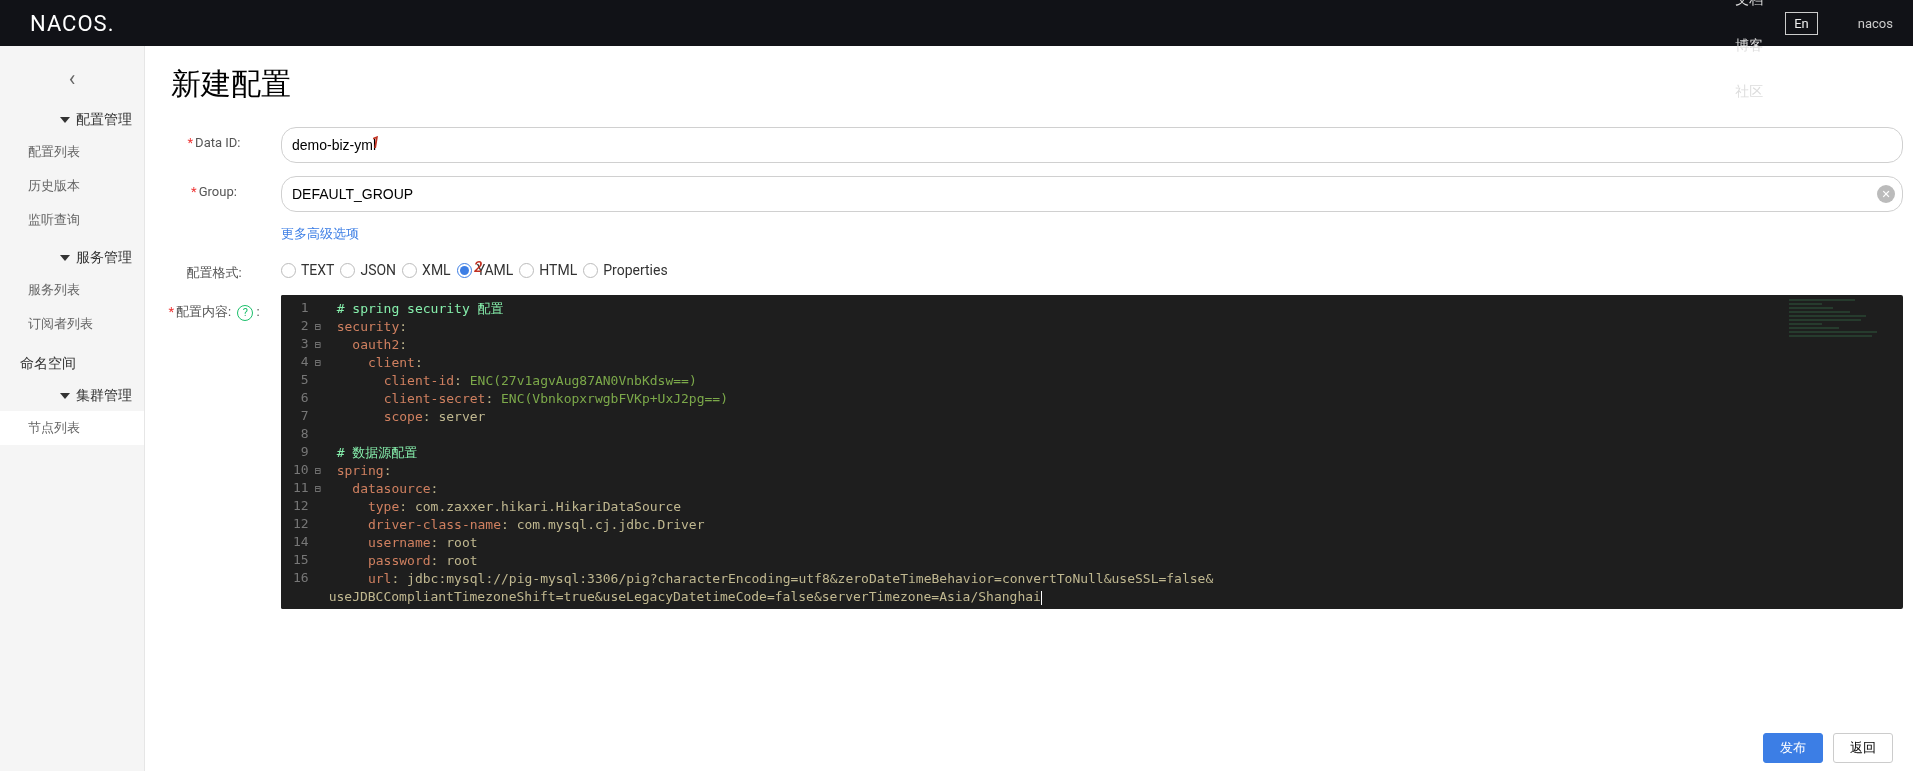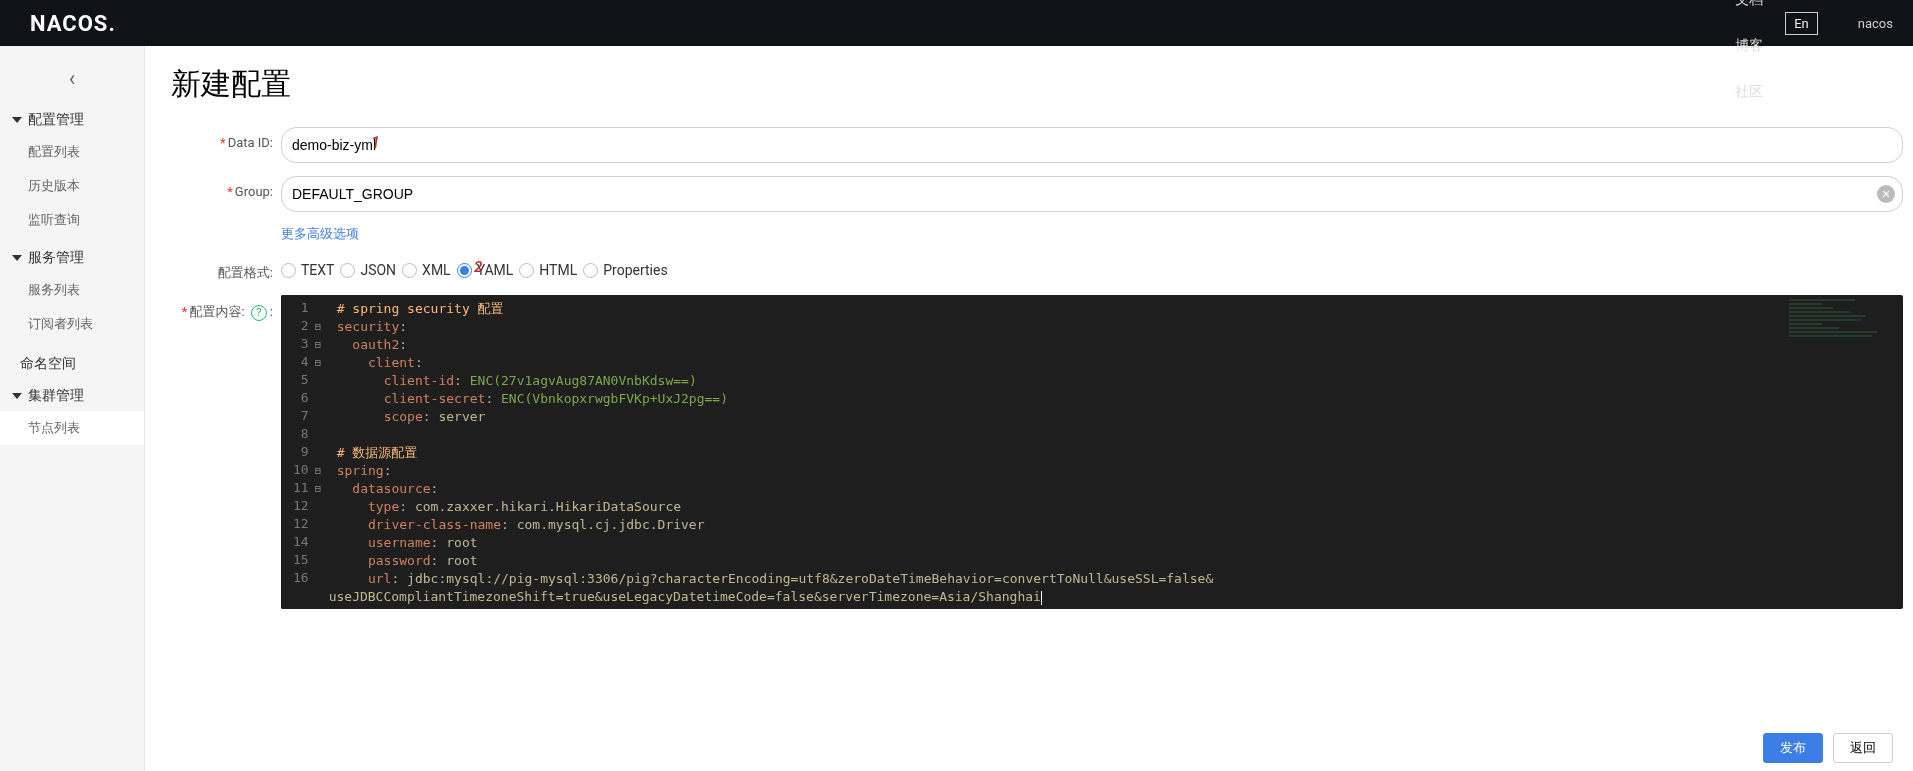--- a/index.html
+++ b/index.html
@@ -1,57 +1,57 @@
 <!DOCTYPE html>
 <html><head>
 <meta charset="utf-8">
 <style>
 * { box-sizing: border-box; margin: 0; padding: 0; }
 body { font-family: -apple-system, BlinkMacSystemFont, "Segoe UI", Roboto, "Helvetica Neue", Arial, sans-serif; font-size: 14px; color: #333; background: #fff; }
 .header { background: #111217; height: 46px; display: flex; align-items: center; padding: 0 20px 0 30px; color: #fff; }
-.logo { font-size: 22px; font-weight: 700; letter-spacing: 1px; color: #fff; }
+.logo { font-size: 22px; font-weight: 400; letter-spacing: 1px; color: #fff; }
 .header-spacer { flex: 1; }
 .header-nav { display: flex; align-items: center; gap: 28px; flex-direction: column; }
 .header-nav-item { color: #ddd; cursor: pointer; font-size: 14px; }
 .lang-btn { border: 1px solid #ccc; padding: 3px 8px; color: #eee; cursor: pointer; margin-left: 22px; font-size: 13px; }
 .user { color: #ccc; margin-left: 40px; font-size: 13px; }
 .page { display: flex; height: calc(100vh - 46px); }
 .sidebar { width: 145px; background: #f5f5f5; border-right: 1px solid #e6e6e6; padding-top: 16px; overflow-y: auto; }
 .back-btn { text-align: center; font-size: 22px; color: #666; cursor: pointer; padding: 4px 0 14px; }
 .menu-group { margin-bottom: 6px; }
-.menu-head { display: flex; align-items: center; padding: 6px 12px; cursor: pointer; color: #333; }
+.menu-head { display: flex; align-items: center; padding: 6px 12px; cursor: pointer; color: #333; margin-left: 48px; }
 .caret { display:inline-block; width:0; height:0; border-left:5px solid transparent; border-right:5px solid transparent; border-top:6px solid #333; margin-right:6px; }
 .menu-item { padding: 8px 12px 8px 28px; color: #666; cursor: pointer; font-size: 13px; }
 .menu-item.active { background: #fff; }
 .menu-single { padding: 8px 20px; color: #333; cursor: pointer; font-size: 14px; }
 .content { flex: 1; padding: 18px 10px 4px 10px; overflow: hidden; display: flex; flex-direction: column; }
 .page-title { font-size: 30px; font-weight: 400; margin-bottom: 22px; margin-left: 16px; color:#000;}
 .form-row { display: flex; align-items: flex-start; margin-bottom: 13px; }
-.label-col { width: 118px; text-align: right; flex-shrink: 0; padding-top: 8px; font-size: 13px; color: #555; }
+.label-col { width: 118px; text-align: center; flex-shrink: 0; padding-top: 8px; font-size: 13px; color: #555; }
 .req { color: #e33; margin-right: 2px; }
 .field-col { flex: 1; margin-left: 8px; position: relative; }
 .text-input { width: 100%; height: 36px; border: 1px solid #d0d0d0; border-radius: 15px; padding: 0 10px; font-size: 14px; outline: none; }
 .textarea { width: 100%; height: 38px; border: 1px solid #d0d0d0; border-radius: 3px; padding: 8px 10px; font-size: 14px; outline: none; resize: vertical; }
 .annot { position:absolute; top:6px; left:90px; color:#c03020; font-weight:500; font-size:16px; pointer-events:none; font-style:italic;}
 .annot2 { position:absolute; top:2px; left:193px; color:#c03020; font-weight:500; font-size:15px; pointer-events:none; font-style:italic;}
 .clear-badge { position: absolute; right: 8px; top: 50%; transform: translateY(-50%); width: 18px; height: 18px; border-radius: 50%; background: #bbb; color: #fff; display:flex;align-items:center;justify-content:center; font-size: 11px; cursor:pointer;}
 .more-link { color: #3c7ee5; font-size: 13px; cursor: pointer; }
 .radio-row { display: flex; align-items: center; gap: 6px; padding-top: 6px; }
 .radio { display: flex; align-items: center; gap: 5px; cursor: pointer; font-size: 14px; }
 .radio-dot { width: 15px; height: 15px; border: 1px solid #bbb; border-radius: 50%; display: inline-flex; align-items: center; justify-content: center; background:#fff;}
 .radio.sel .radio-dot { border-color: #3c7ee5; }
 .radio.sel .radio-dot::after { content:""; width:9px; height:9px; background:#3c7ee5; border-radius:50%; }
 .help-icon { display: inline-flex; width: 16px; height: 16px; border: 1.5px solid #1bbf6b; border-radius: 50%; color: #1bbf6b; font-size: 11px; align-items: center; justify-content: center; margin: 0 3px; }
 .editor { flex: 1; min-height: 180px; background: #1e1e1e; color: #ddd; font-family: "Menlo","Consolas",monospace; font-size: 13px; line-height: 1.5; border-radius: 2px; overflow: hidden; position: relative; }
 .editor-inner { display: flex; height: 100%; overflow: auto; }
 .gutter { background: #1e1e1e; color: #777; text-align: right; padding: 4px 6px 4px 12px; user-select: none; flex-shrink:0;}
 .gline { display:flex; align-items:center; height:18px; justify-content:flex-end; gap:4px;}
 .fold { color:#888; font-size:10px; width:10px; text-align:center;}
 .code { padding: 4px 10px 4px 8px; white-space: pre; }
-.c-comment { color: #fdba74; }
+.c-comment { color: #86efac; }
 .c-key { color: #d08060; }
 .c-punc { color: #c0b890; }
 .c-str { color: #7ca94a; }
 .c-ident { color: #c0b890; }
 .cursor-bar { display:inline-block; width:1px; height:14px; background:#fff; vertical-align:middle;}
 .minimap { position:absolute; top:4px; right:4px; width:110px; height:50px; opacity:0.35; background: repeating-linear-gradient(#243? 0 0); }
 .minimap div { height:2px; margin-bottom:2px; background:#4a6; opacity:0.6;}
 .footer { display: flex; justify-content: flex-end; gap: 10px; padding: 10px 10px 4px 0; }
 .btn { height: 30px; padding: 0 16px; border: 1px solid #ccc; border-radius: 3px; background: #fff; cursor: pointer; font-size: 13px; }
 .btn.primary { background: #3c7ee5; border-color: #3c7ee5; color: #fff; }

